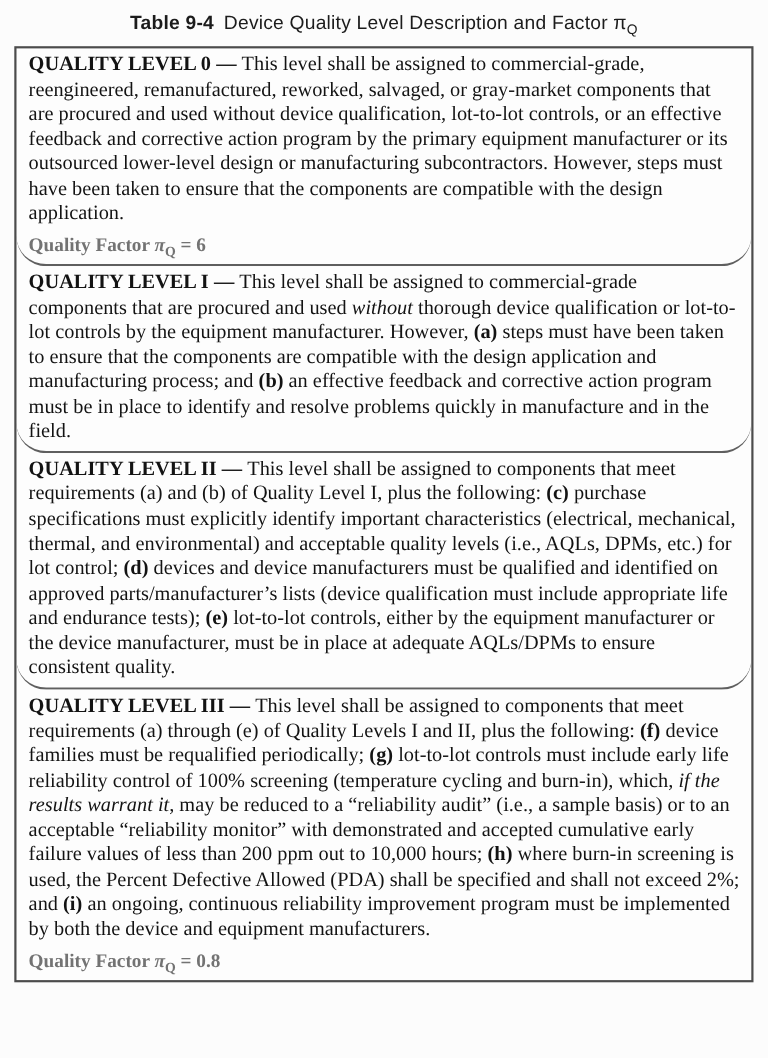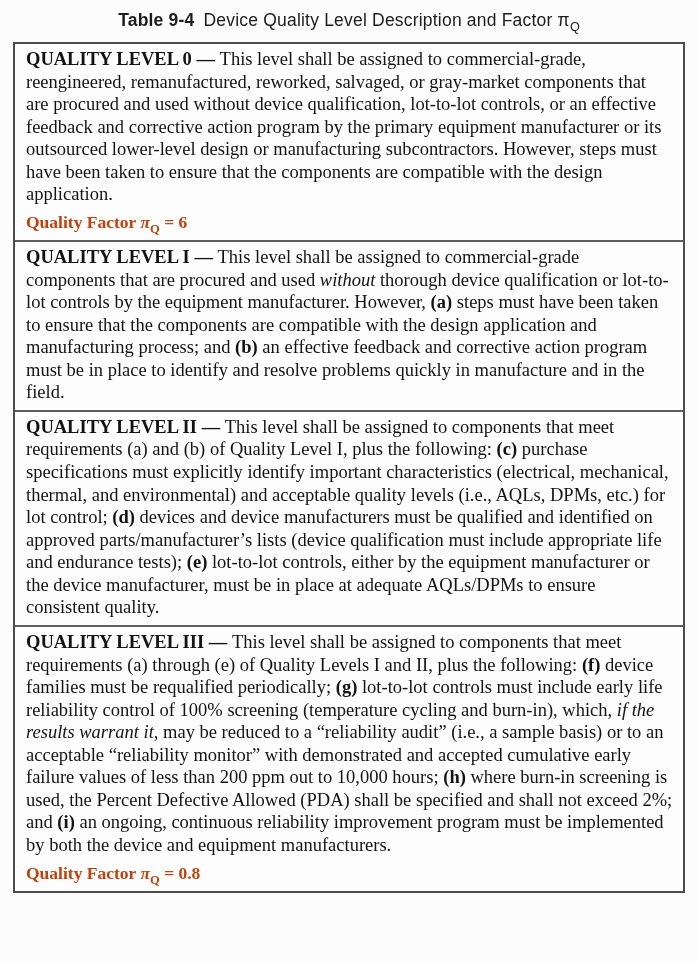--- a/index.html
+++ b/index.html
@@ -32,40 +32,41 @@
     line-height: 0;
   }
   .qtable {
     margin: 3px 13px 0 13px;
     border: 2px solid #4c4c4c;
     background: #fdfdfd;
   }
   .qsection {
     padding: 4px 10px 6px 11px;
     border-bottom: 2px solid #5f5f5f;
+    border-radius: 27px;
   }
   .qsection:last-child {
     border-bottom: none;
   }
   .desc {
     margin: 0;
     font-family: "Liberation Serif", serif;
     font-size: 18.5px;
     line-height: 1.22;
     color: #131313;
     text-align: left;
   }
   .desc b { font-weight: bold; }
   .desc i { font-style: italic; }
   .factor {
     margin: 6px 0 1px 0;
     font-family: "Liberation Serif", serif;
     font-size: 17.5px;
     font-weight: bold;
-    color: #c2410c;
+    color: #737373;
   }
   .factor .pi { font-style: italic; }
   .factor sub {
     font-size: 0.72em;
     line-height: 0;
   }
 </style>
 </head>
 <body>
 

